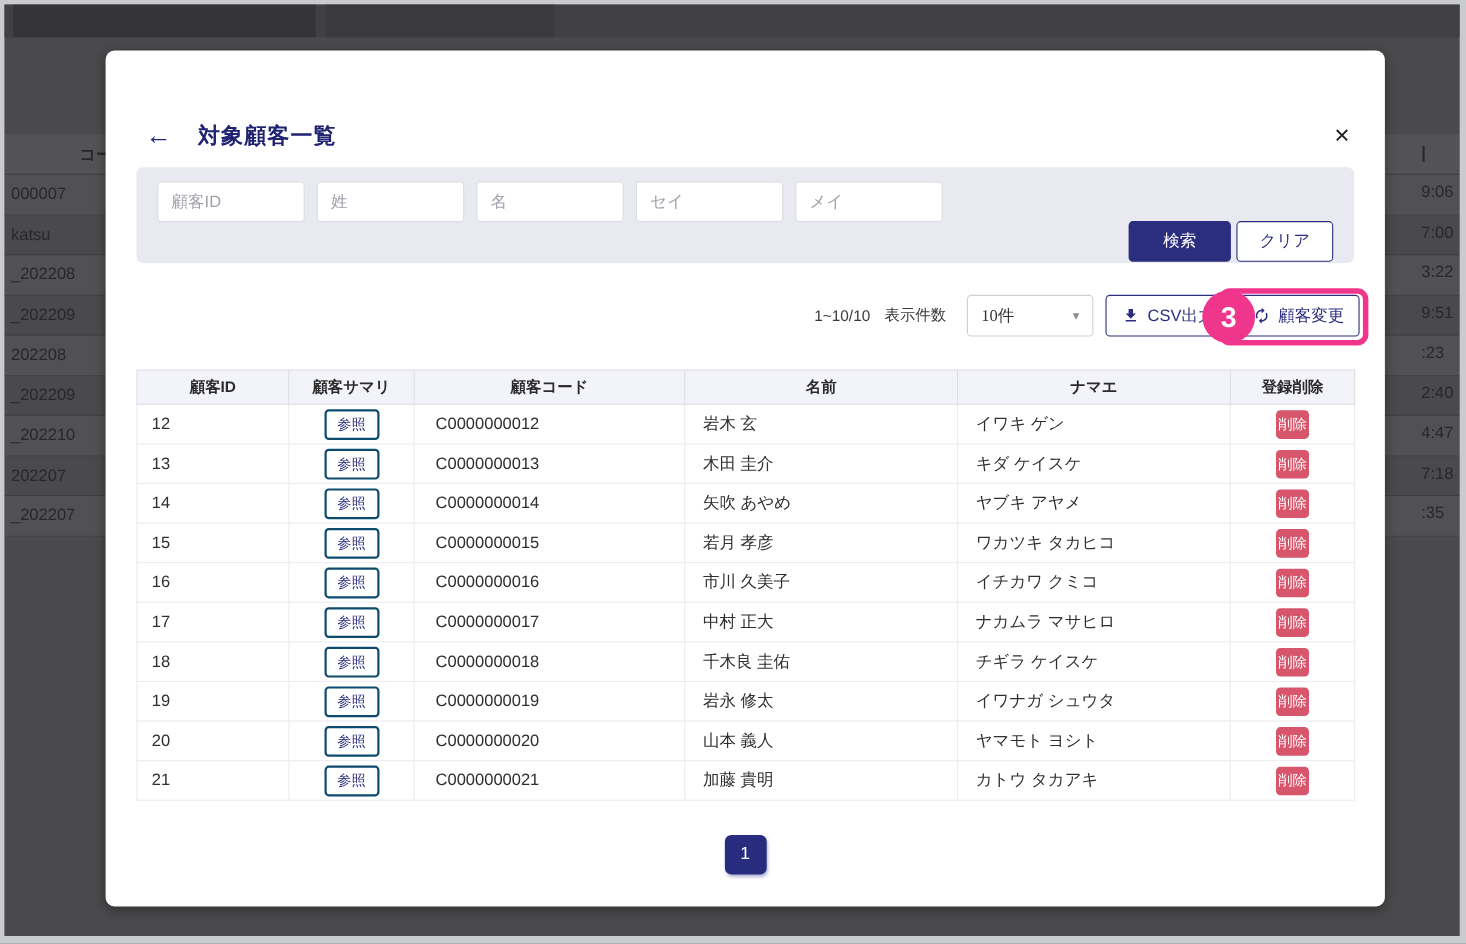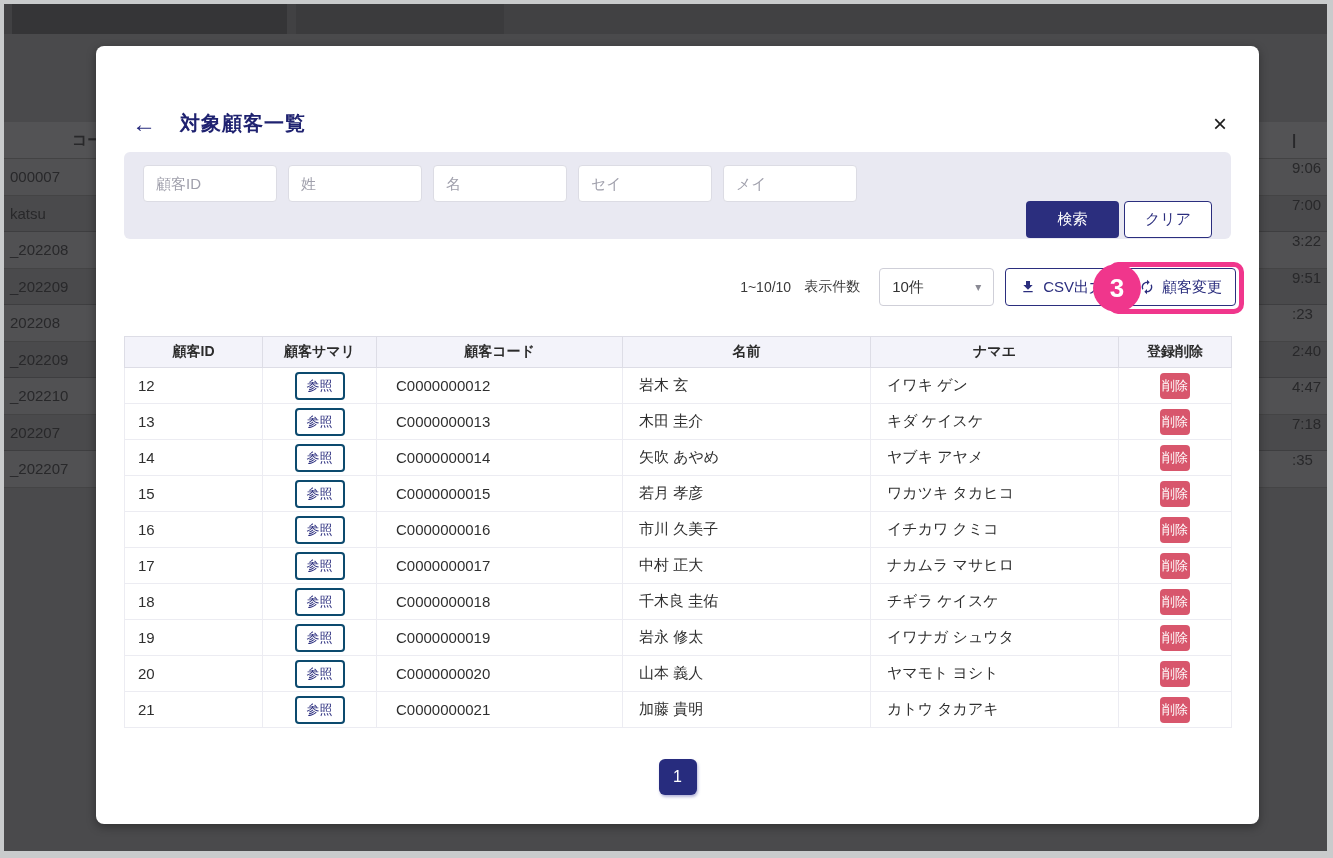--- a/index.html
+++ b/index.html
@@ -18,21 +18,21 @@
   .bg-topbar .blk2{ position:absolute; left:292px; top:0; width:208px; height:30px; background:#3b3b3d; }
 
   .bg-table{ position:absolute; inset:0; color:#28282a; font-size:15px; }
   .bg-header{ position:absolute; left:0; right:0; top:118px; height:37px;
               background:rgba(255,255,255,0.05); border-bottom:1px solid rgba(20,20,20,0.25); font-weight:bold; }
   .bg-header .l{ position:absolute; left:68px; top:9px; }
   .bg-header .r{ position:absolute; left:1288px; top:9px; }
   .bg-row{ position:absolute; left:0; right:0; height:36.5px; border-bottom:1px solid rgba(25,25,25,0.22); }
   .bg-row.alt{ background:rgba(255,255,255,0.045); }
   .bg-row .l{ position:absolute; left:6px; top:9px; }
-  .bg-row .r{ position:absolute; left:1288px; top:0; }
+  .bg-row .r{ position:absolute; left:1288px; top:7px; }
 
   
   .modal{
     position:absolute; left:92px; top:42px; width:1163px; height:778px;
     background:#ffffff; border-radius:8px; box-shadow:0 3px 10px rgba(0,0,0,0.35);
   }
   .modal-header{ position:absolute; left:36px; top:64px; display:flex; align-items:center; gap:24px; }
   .back-arrow{ font-size:24px; color:#23277b; cursor:pointer; line-height:1; }
   .modal-title{ font-size:20px; font-weight:bold; color:#1f2270; letter-spacing:1px; }
   .close-btn{ position:absolute; right:32px; top:66px; font-size:24px; color:#1c1c1c; line-height:1; cursor:pointer; }
@@ -54,21 +54,21 @@
   .btn-clear{ width:88px; height:37px; background:#fff; color:#2b2e7e; border:1.5px solid #2b2e7e;
               border-radius:4px; font-size:15px; cursor:pointer;
               font-family:"Liberation Sans","DejaVu Sans",sans-serif; }
 
   
   .toolbar{ position:absolute; right:23px; top:221px; height:40px; display:flex; align-items:center; }
   .range-text{ font-size:14px; color:#3a3a3a; margin-right:13px; }
   .pagesize-label{ font-size:14px; color:#3a3a3a; margin-right:19px; }
   .pagesize-select{ width:115px; height:38px; border:1px solid #cfcfd8; border-radius:4px; background:#fff;
                     display:flex; align-items:center; padding:0 12px; margin-right:11px; cursor:pointer; position:relative; }
-  .pagesize-value{ font-size:15px; color:#333; }
+  .pagesize-value{ font-size:15px; color:#333;font-family:Liberation Serif, serif; }
   .caret{ position:absolute; right:12px; color:#8a8a94; font-size:12px; }
   .btn-csv{ height:38px; padding:0 14px; background:#fff; color:#2b2e7e; border:1.5px solid #2b2e7e;
             border-radius:4px; font-size:15px; display:flex; align-items:center; gap:7px; cursor:pointer; margin-right:6px;
             font-family:"Liberation Sans","DejaVu Sans",sans-serif; }
   .btn-change{ height:38px; padding:0 13px; background:#fff; color:#2b2e7e; border:1.5px solid #2b2e7e;
                border-radius:4px; font-size:15px; display:flex; align-items:center; gap:7px; cursor:pointer;
                font-family:"Liberation Sans","DejaVu Sans",sans-serif; }
   .btn-csv svg, .btn-change svg{ display:block; }
 
   

